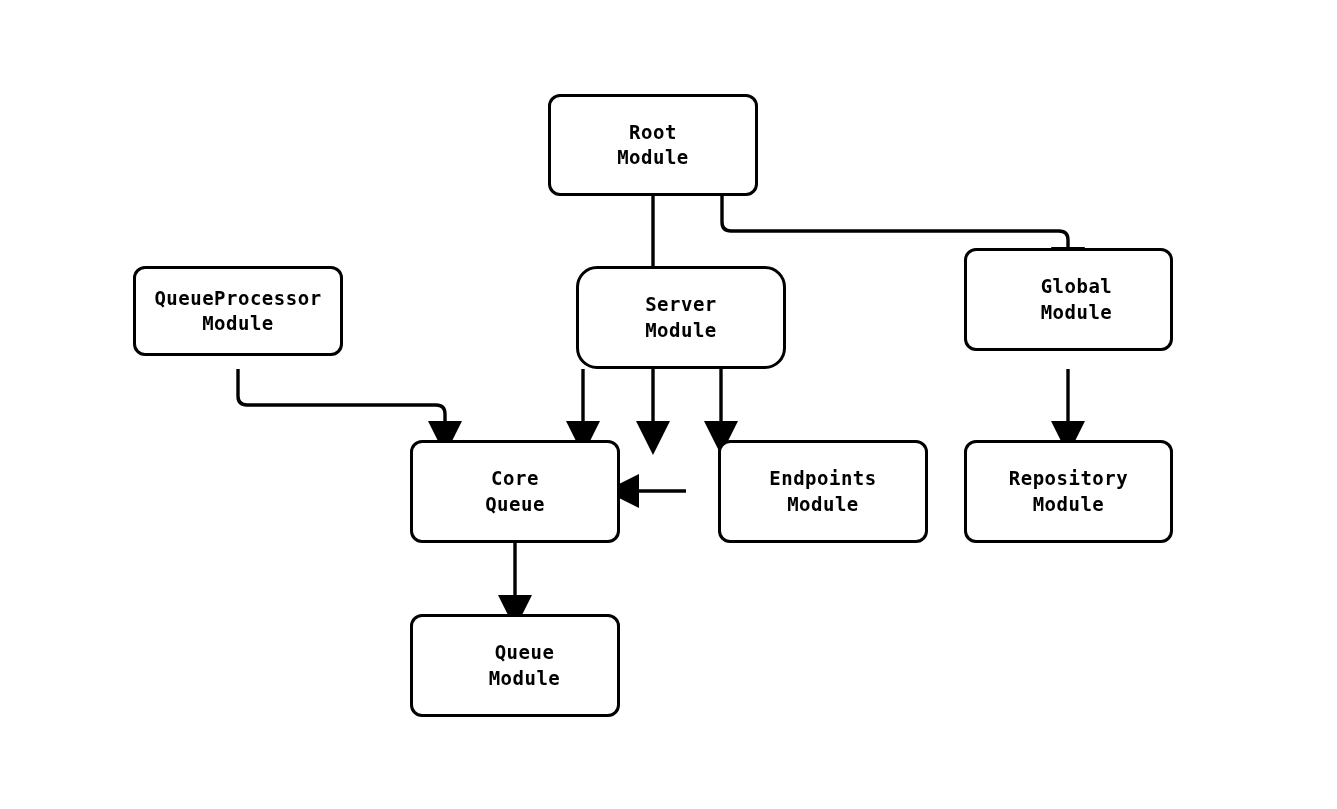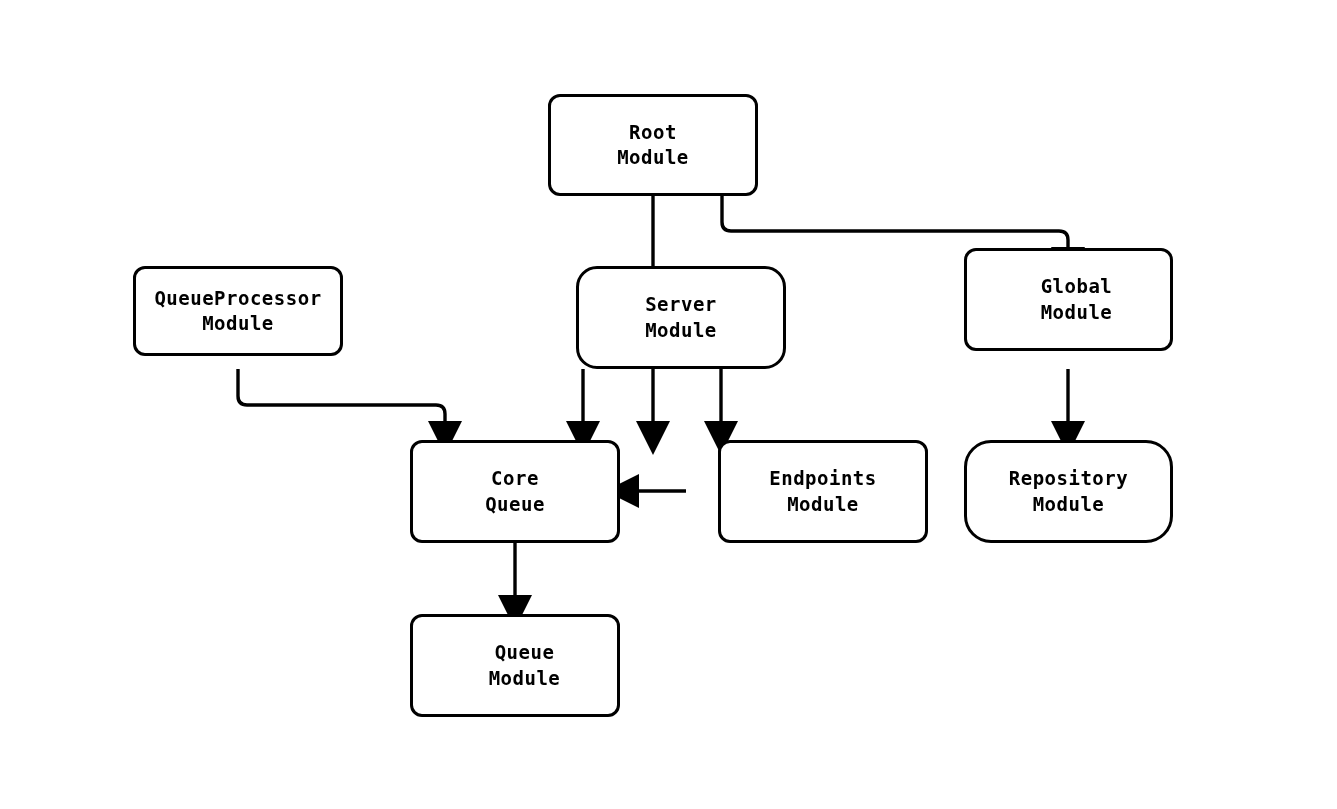--- a/index.html
+++ b/index.html
@@ -118,21 +118,21 @@
   <div class="node" style="left:410px; top:440px; width:210px; height:103px;">
     <span class="node-label">Core
 Queue</span>
   </div>
 
   <div class="node" style="left:686px; top:440px; width:210px; height:103px;margin-left:32px;">
     <span class="node-label">Endpoints
 Module</span>
   </div>
 
-  <div class="node" style="left:964px; top:440px; width:209px; height:103px;border-radius:27px;">
+  <div class="node" style="left:964px; top:440px; width:209px; height:103px;">
     <span class="node-label">Repository
 Module</span>
   </div>
 
   <div class="node" style="left:410px; top:614px; width:210px; height:103px;padding-left:19px;">
     <span class="node-label">Queue
 Module</span>
   </div>
 
 </div>

